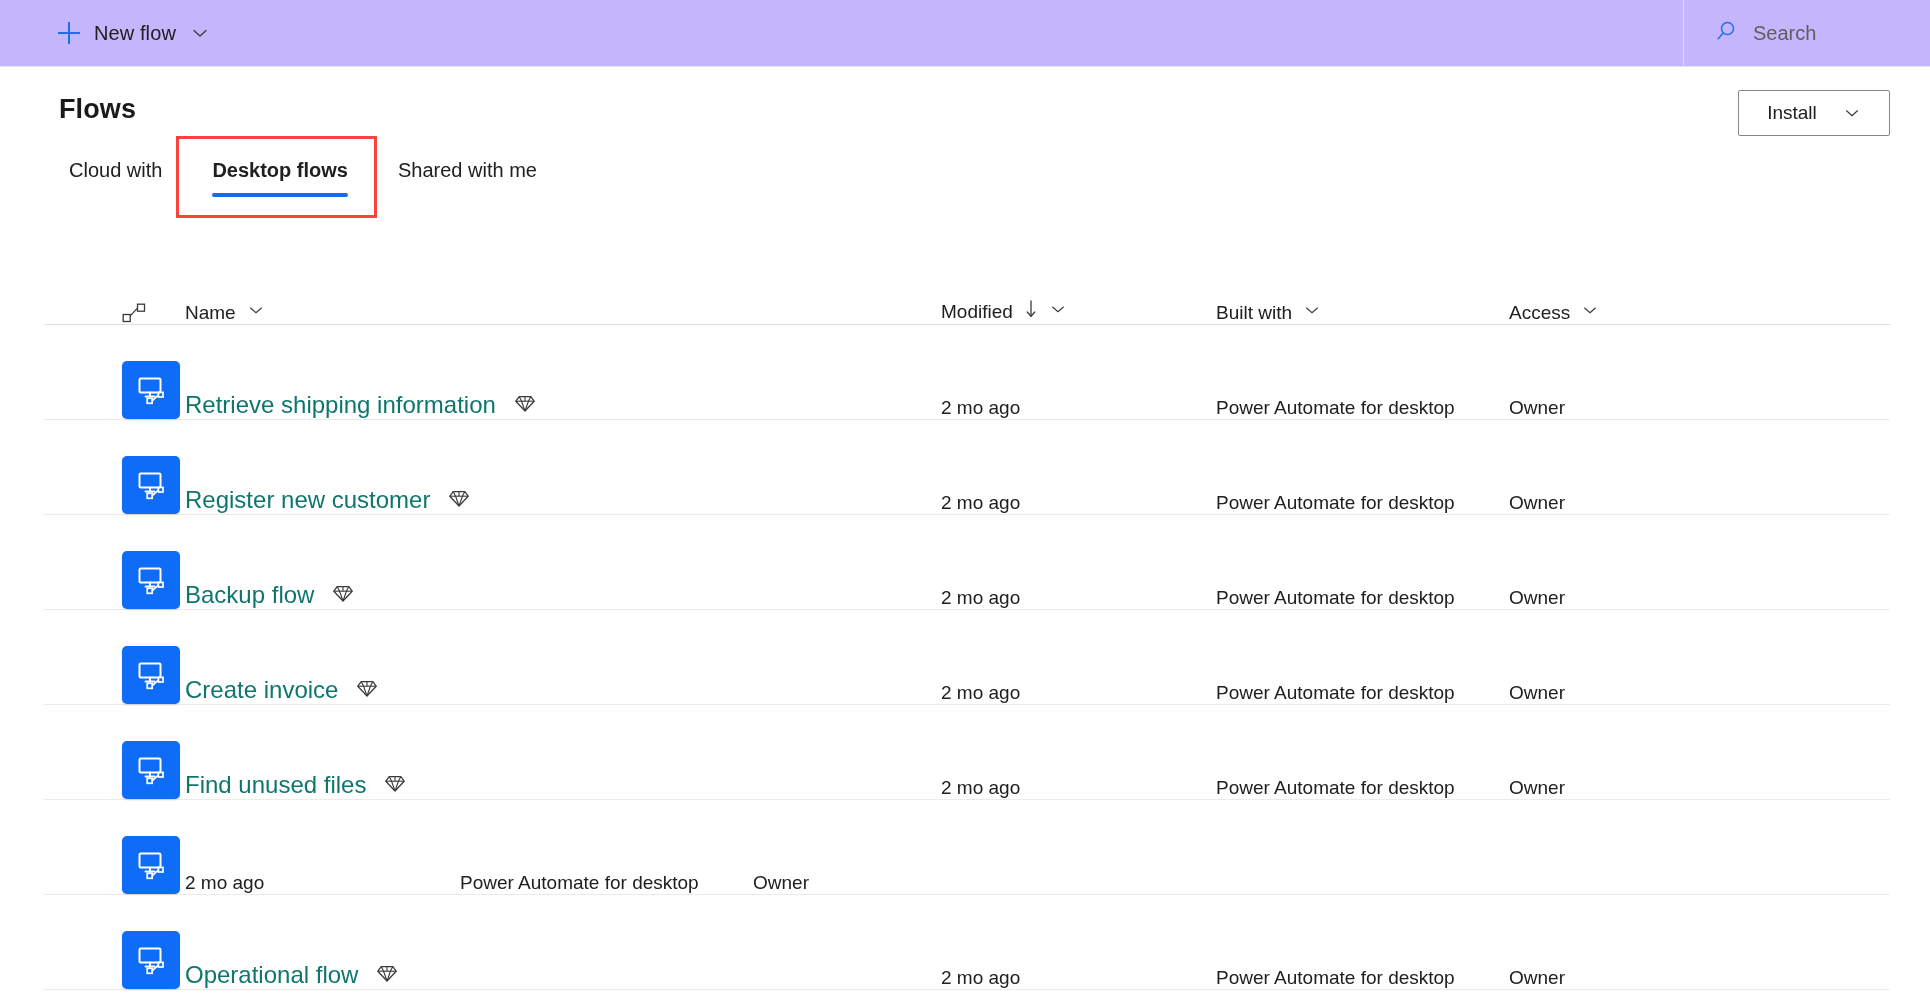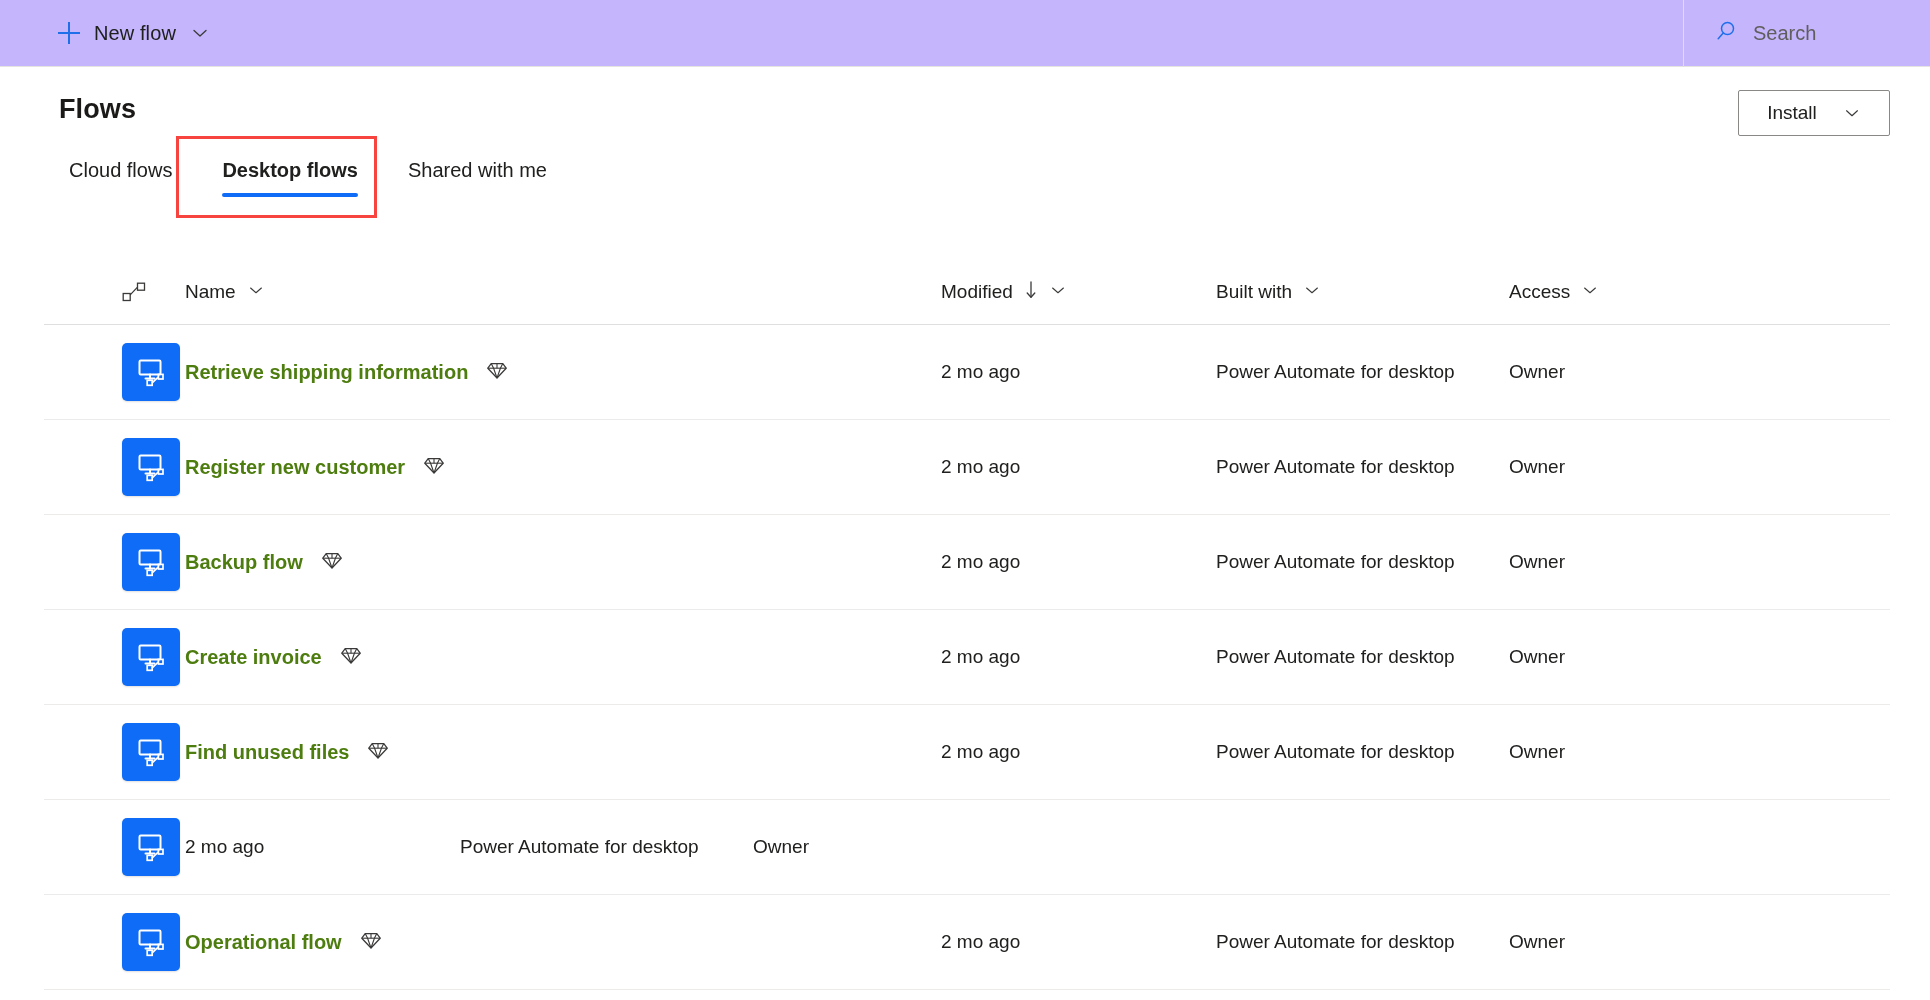--- a/index.html
+++ b/index.html
@@ -172,21 +172,21 @@
   
   .table {
     position: absolute;
     left: 44px;
     top: 260px;
     width: 1846px;
   }
 
   .row {
     display: flex;
-    align-items: center;
+    align-items: flex-end;
     border-bottom: 1px solid #edebe9;
   }
   .header-row {
     height: 65px;
     border-bottom: 1px solid #e1dfdd;
   }
   .data-row {
     height: 95px;
     cursor: pointer;
   }
@@ -206,24 +206,23 @@
     cursor: pointer;
     white-space: nowrap;
   }
 
   .cell-text {
     font-size: 19px;
     color: #20201f;
     white-space: nowrap;
   }
   .name-text {
-    font-size: 20px;
-    color: #4d7c0f;
+    font-size: 24px;
+    color: #0f766e;
     white-space: nowrap;
-    font-weight: bold;
   }
 
   .flow-tile {
     width: 58px;
     height: 58px;
     border-radius: 5px;
     background: #0f6cf7;
     display: flex;
     align-items: center;
     justify-content: center;
@@ -272,21 +271,21 @@
     <span>Install</span>
     <span class="chev">
       <svg width="18" height="18" viewBox="0 0 20 20" fill="none">
         <path d="M4 7.5 L10 13 L16 7.5" stroke="#3b3a39" stroke-width="1.3" fill="none" stroke-linecap="round" stroke-linejoin="round"></path>
       </svg>
     </span>
   </div>
 
   <div class="tabs">
     <div class="tab spacer-left">
-      <span>Cloud flows</span>
+      <span>Cloud with</span>
     </div>
     <div class="tab selected">
       <span>Desktop flows</span>
     </div>
     <div class="tab spacer-right">
       <span>Shared with me</span>
     </div>
   </div>
 
   <div class="redbox"></div>

